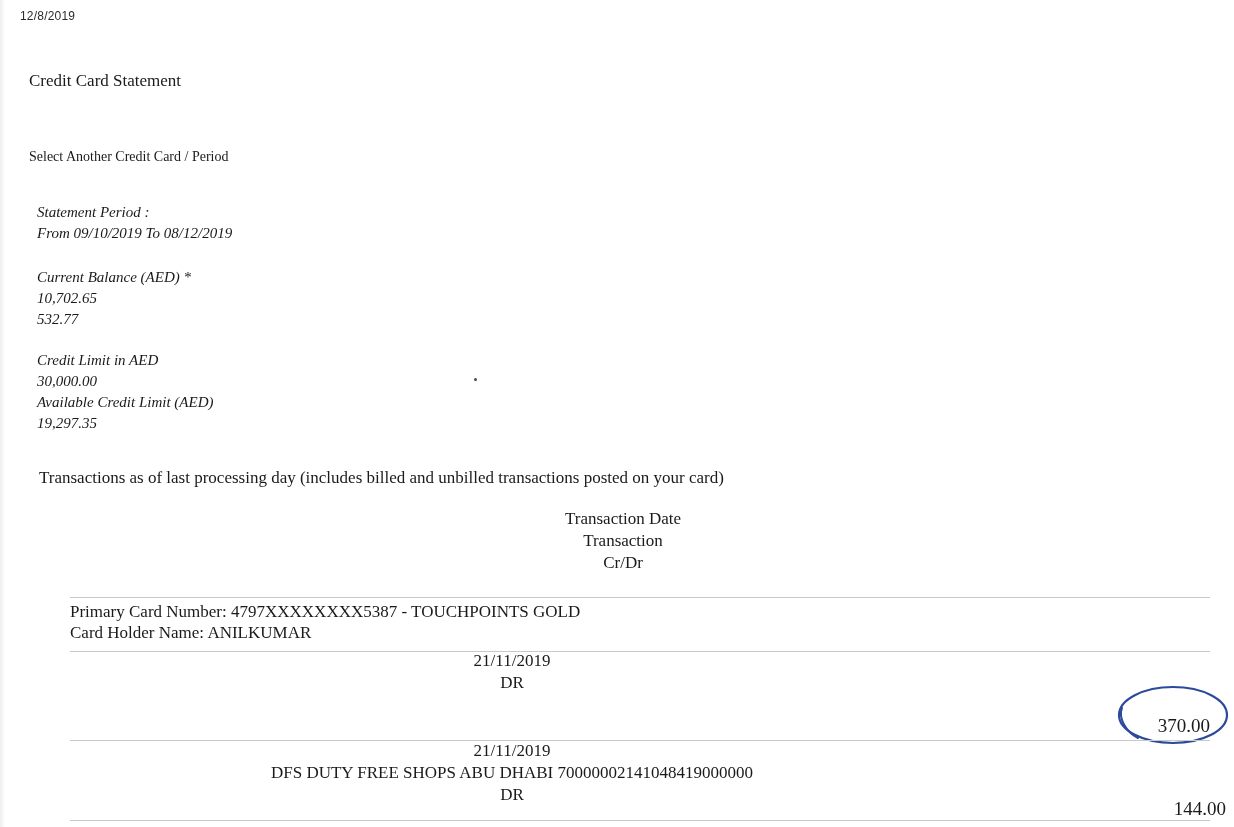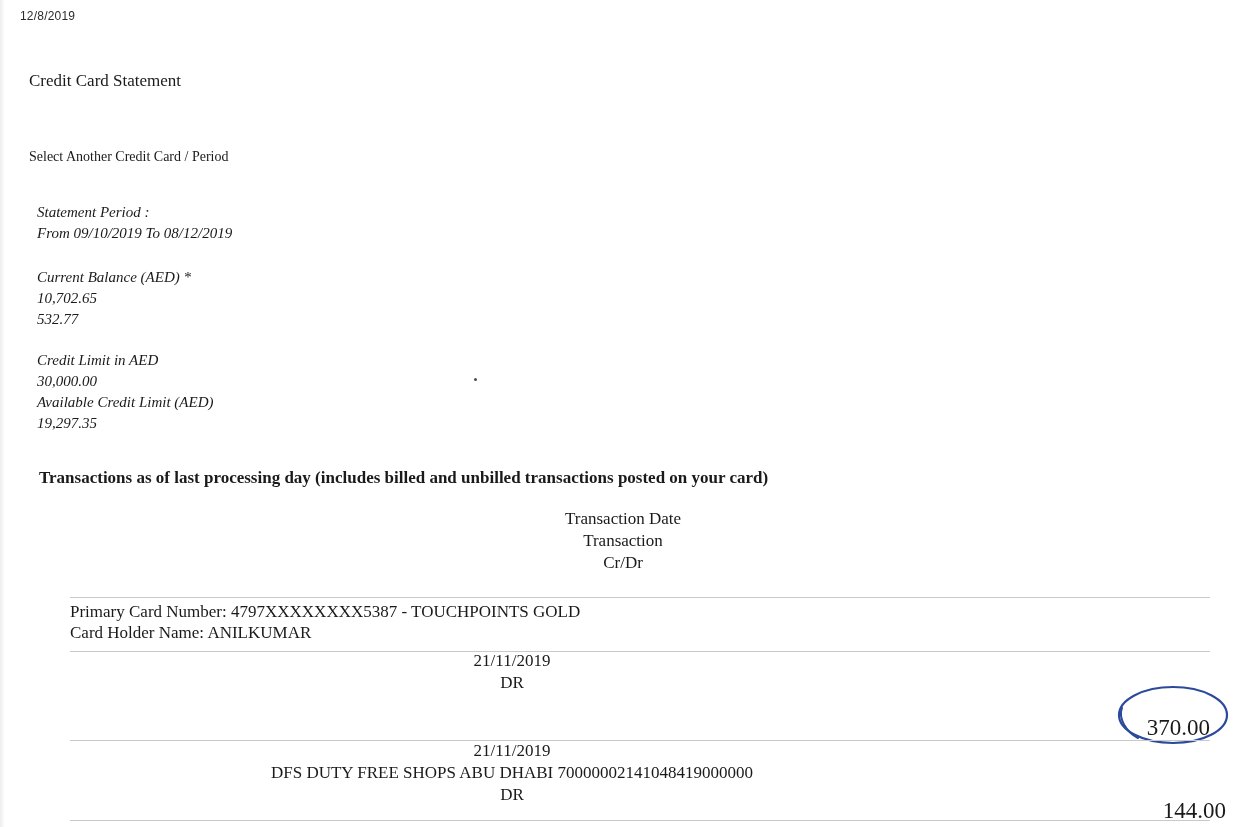--- a/index.html
+++ b/index.html
@@ -48,21 +48,20 @@
     font-style: italic;
   }
   .b-period { left: 37px; top: 202px; }
   .b-balance { left: 37px; top: 267px; }
   .b-limit { left: 37px; top: 350px; }
   .trans-note {
     position: absolute;
     left: 39px;
     top: 468px;
     font-size: 17px;
-    font-weight: bold;
   }
   .col-headers {
     position: absolute;
     left: 0;
     top: 508px;
     width: 1234px;
     text-align: center;
     font-size: 17px;
     line-height: 22px;
   }
@@ -89,21 +88,21 @@
     position: absolute;
     width: 1024px;
     text-align: center;
     font-size: 17px;
     line-height: 22px;
   }
   .txn1 { top: 650px; }
   .txn2 { top: 740px; }
   .amount {
     position: absolute;
-    font-size: 23px;
+    font-size: 19px;
     text-align: left;
   }
   .amt1 { right: 24px; top: 715px; }
   .amt2 { right: 8px; top: 798px; }
   .ink-circle {
     position: absolute;
     left: 1116px;
     top: 684px;
     width: 114px;
     height: 62px;

